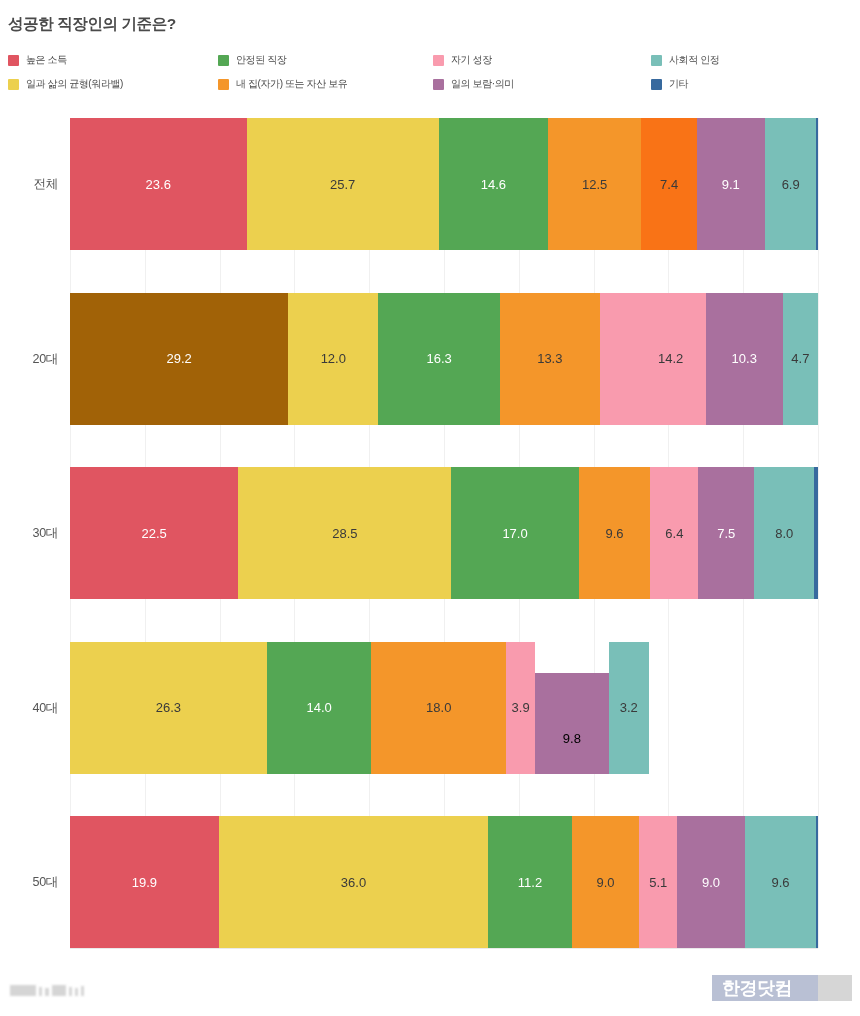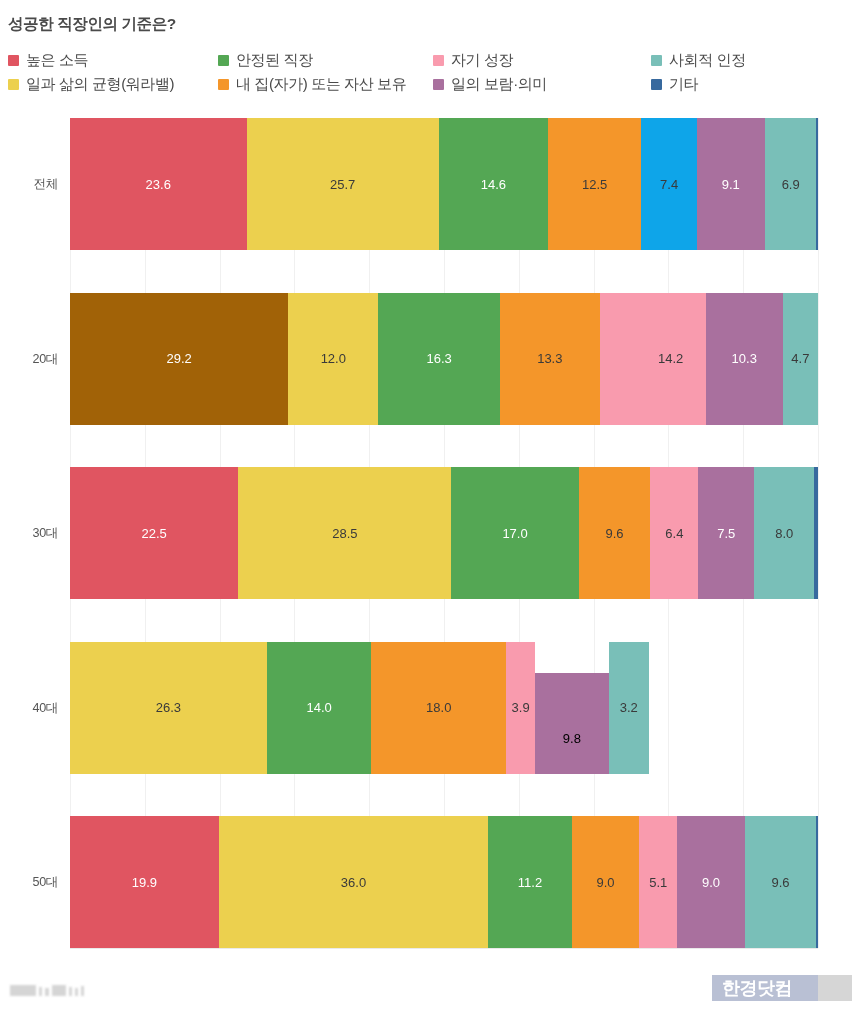--- a/index.html
+++ b/index.html
@@ -25,21 +25,21 @@
     display:grid;
     grid-template-columns:210px 215px 218px 200px;
     grid-auto-rows:24px;
     align-items:center;
   }
   .legend-item{display:flex;align-items:center;gap:7px;}
   .legend-swatch{
     width:11px;height:11px;flex:0 0 11px;border-radius:1px;
   }
   .legend-label{
-    font-size:15px;color:#4a4a4a;letter-spacing:-0.4px;white-space:nowrap;
+    font-size:10px;color:#4a4a4a;letter-spacing:-0.4px;white-space:nowrap;
   }
 
   
   .plot{
     position:absolute;left:70px;top:118px;
     width:748px;height:830px;
   }
   .gridlines{position:absolute;inset:0;pointer-events:none;}
   .gridline{
     position:absolute;top:0;bottom:0;width:1px;background:#f0f0f0;
@@ -165,21 +165,21 @@
             </div>
             <div class="seg" title="일과 삶의 균형(워라밸) 25.7" style="flex: 0 0 25.7%; background: rgb(236, 208, 78); color: rgb(58, 58, 58);">
               <span class="seg-value">25.7</span>
             </div>
             <div class="seg" title="안정된 직장 14.6" style="flex: 0 0 14.6%; background: rgb(84, 167, 84); color: rgb(255, 255, 255);">
               <span class="seg-value">14.6</span>
             </div>
             <div class="seg" title="내 집(자가) 또는 자산 보유 12.5" style="flex: 0 0 12.5%; background: rgb(244, 150, 42); color: rgb(58, 58, 58);">
               <span class="seg-value">12.5</span>
             </div>
-            <div class="seg" title="자기 성장 7.4" style="flex: 0 0 7.4%; background: #0ea5e9; color: rgb(58, 58, 58);">
+            <div class="seg" title="자기 성장 7.4" style="flex: 0 0 7.4%; background: #f97316; color: rgb(58, 58, 58);">
               <span class="seg-value">7.4</span>
             </div>
             <div class="seg" title="일의 보람·의미 9.1" style="flex: 0 0 9.1%; background: rgb(169, 112, 158); color: rgb(255, 255, 255);">
               <span class="seg-value">9.1</span>
             </div>
             <div class="seg" title="사회적 인정 6.9" style="flex: 0 0 6.9%; background: rgb(121, 191, 184); color: rgb(58, 58, 58);">
               <span class="seg-value">6.9</span>
             </div>
             <div class="seg" title="기타 0.2" style="flex: 0 0 0.2%; background: rgb(55, 105, 158); color: rgb(255, 255, 255);"></div>
           </div>

